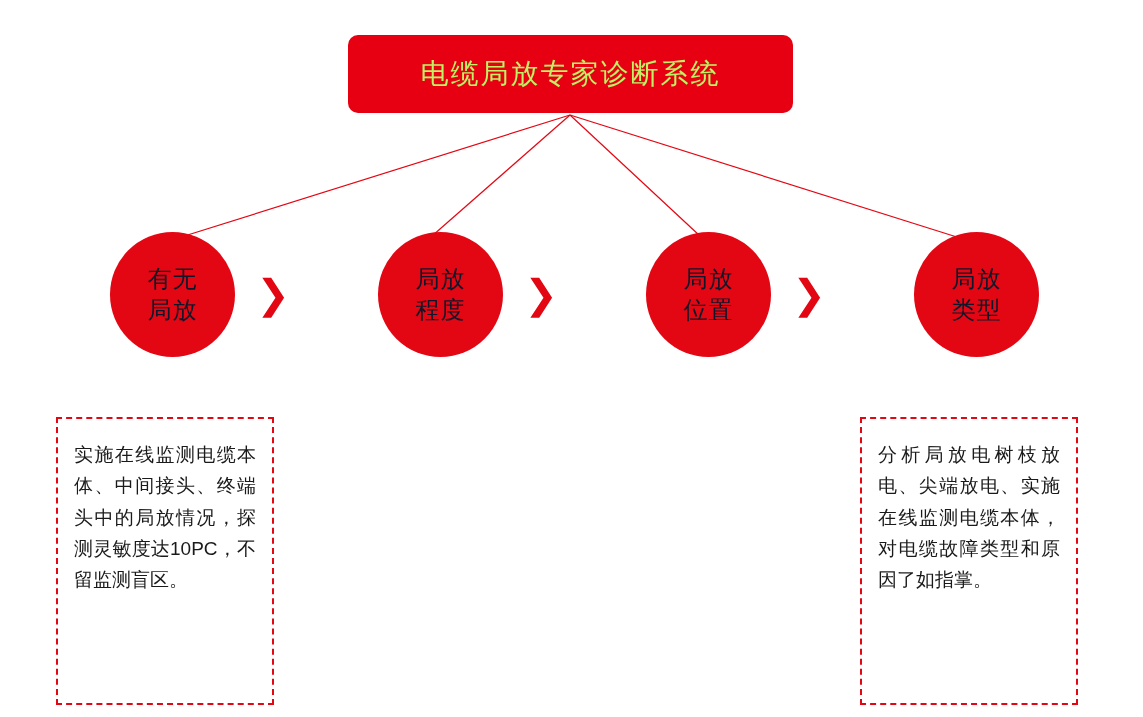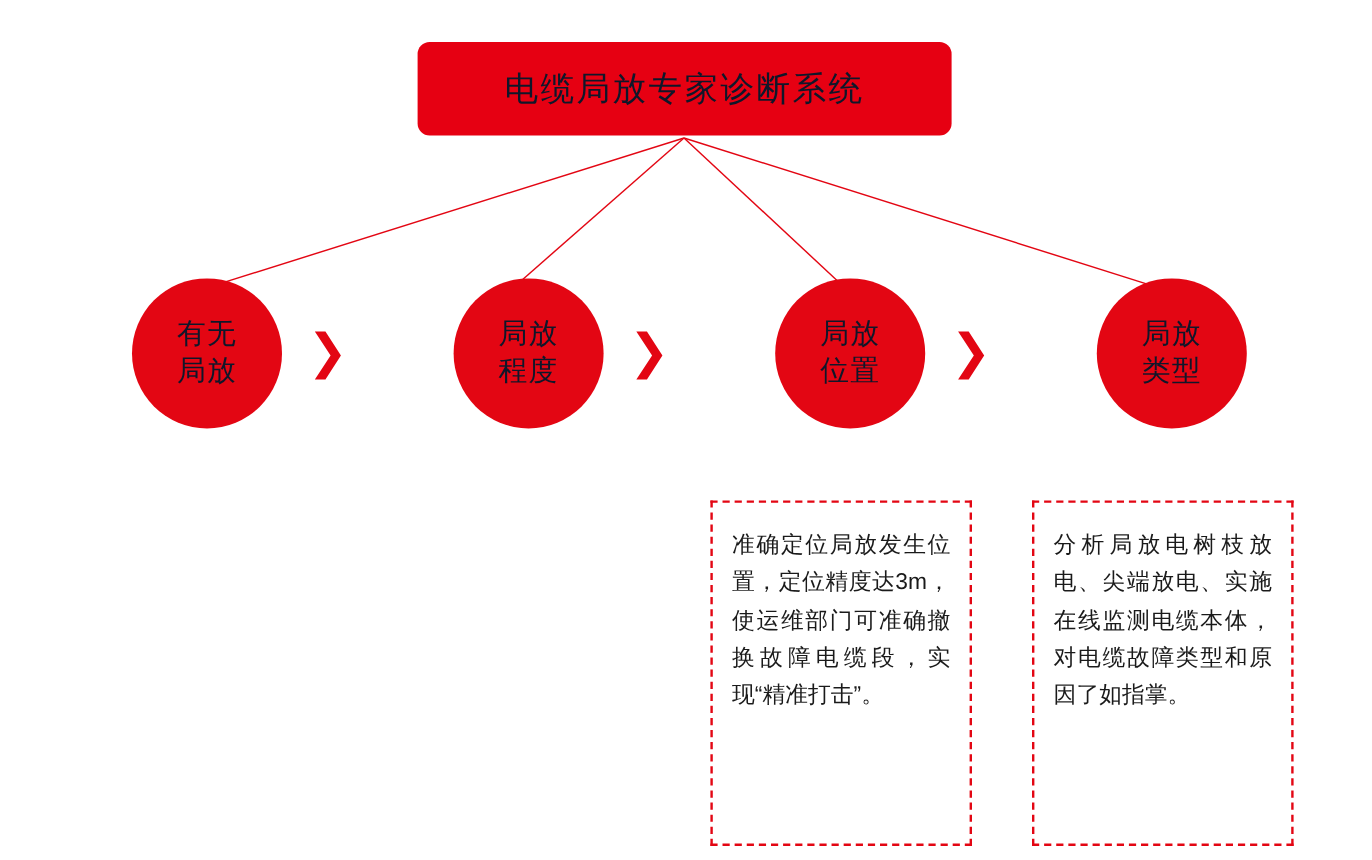--- a/index.html
+++ b/index.html
@@ -25,21 +25,21 @@
     width: 445px;
     height: 78px;
     background: #e60012;
     border-radius: 10px;
     display: flex;
     align-items: center;
     justify-content: center;
     box-sizing: border-box;
   }
   #title-banner .title-text {
-    color: #0f172a;
+    color: #bef264;
     font-size: 28px;
     letter-spacing: 2px;
     line-height: 1;
     white-space: nowrap;
   }
   
   #connectors {
     position: absolute;
     left: 0;
     top: 0;
@@ -139,20 +139,20 @@
   </div>
   <div class="node-circle" id="node-3">
     <span class="node-label" style="white-space:pre-line">局放
 类型</span>
   </div>
 
   <div class="chevron" id="chev-0">❯</div>
   <div class="chevron" id="chev-1">❯</div>
   <div class="chevron" id="chev-2">❯</div>
 
-  <div class="desc-box" id="desc-2">
-    <span class="desc-text">准确定位局放发生位置，定位精度达3m，使运维部门可准确撤换故障电缆段，实现“精准打击”。</span>
+  <div class="desc-box" id="desc-0">
+    <span class="desc-text">实施在线监测电缆本体、中间接头、终端头中的局放情况，探测灵敏度达10PC，不留监测盲区。</span>
   </div>
   <div class="desc-box" id="desc-3">
     <span class="desc-text">分析局放电树枝放电、尖端放电、实施在线监测电缆本体，对电缆故障类型和原因了如指掌。</span>
   </div>
 
 </div>
 
 </body></html>

